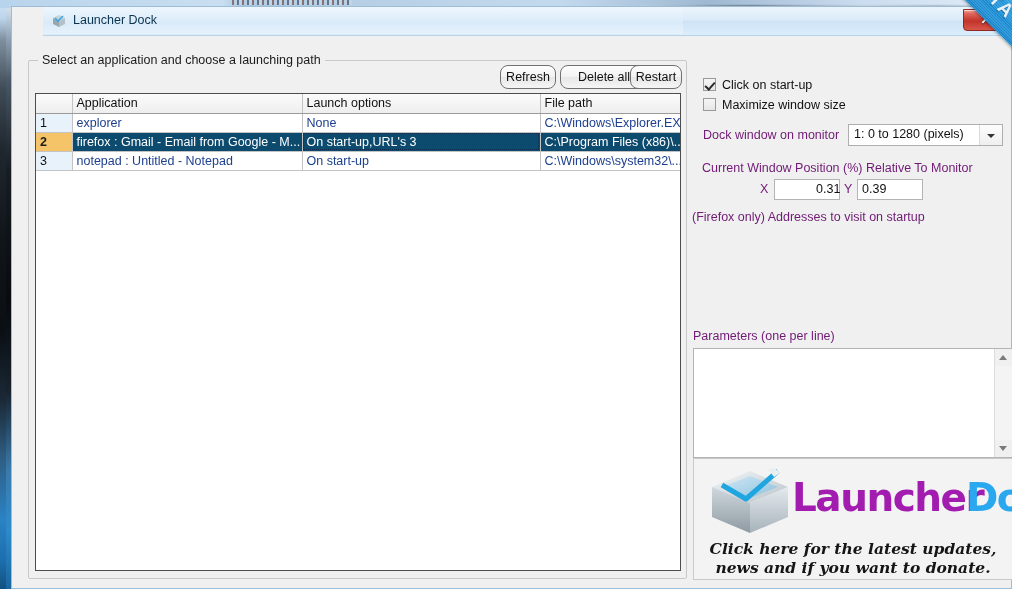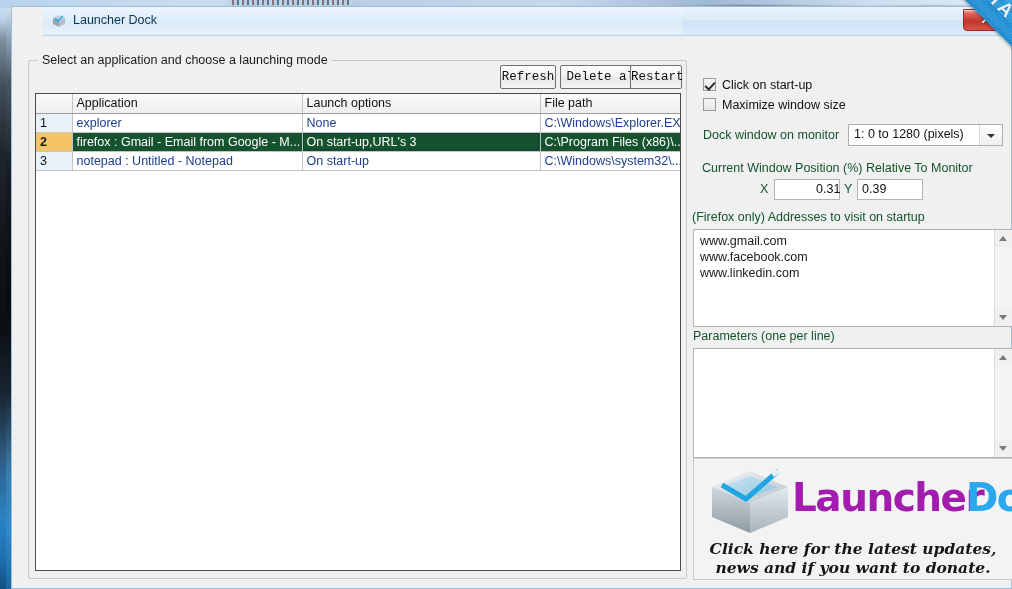--- a/index.html
+++ b/index.html
@@ -139,23 +139,23 @@
   }
 
   #gb-left  { left: 16px; top: 53px; width: 659px; height: 519px; }
   #gb-right { left: 681px; top: 53px; width: 320px; height: 152px; }
 
   
   .btn {
     position: absolute; height: 24px;
     background: linear-gradient(to bottom, #fdfdfd 0%, #f2f2f2 48%, #e7e7e7 52%, #f5f5f5 100%);
     border: 1px solid #707070;
-    border-radius: 2px;
+    border-radius: 8px;
     font-size: 12.5px; color: #111;
-    font-family: Liberation Mono, monospace;
+    font-family: Liberation Sans, sans-serif;
     line-height: 22px;
     text-align: center;
     box-sizing: border-box;
     cursor: default;
     padding: 0;
   }
   #btn-refresh { left: 488px; top: 58px; width: 56px; }
   #btn-delete  { left: 548px; top: 58px; width: 88px; }
   #btn-restart { left: 618px; top: 58px; width: 52px; }
 
@@ -194,21 +194,21 @@
   }
   td.rownum, th.rownum {
     width: 36px; text-align: center; padding: 0;
     background: #e8f2fb;
     color: #111;
     border-right: 1px solid #b6b6b6;
   }
   th.rownum { background: linear-gradient(to bottom, #fbfbfb, #eeeeee); }
   tr.sel td.rownum { background: #f5c469; color: #1d1d1d; font-weight: bold; }
   td.cell { color: #1c3f8f; }
-  tr.sel td.cell { background: #14532d; color: #ffffff; }
+  tr.sel td.cell { background: #0c4a6e; color: #ffffff; }
   tr.sel td.focus { outline: 1px dotted #102a4f; outline-offset: -2px; }
   .col-app   { width: 230px; }
   .col-opts  { width: 238px; }
   .col-path  { width: 140px; border-right: none !important; }
 
   
   .chk-row {
     position: absolute; font-size: 12.5px; color: #111; white-space: nowrap;
   }
   .chkbox {
@@ -224,21 +224,21 @@
     position: absolute; left: 3px; top: 1px;
     width: 4px; height: 8px;
     border: solid #2a2a2a;
     border-width: 0 2px 2px 0;
     transform: rotate(42deg);
   }
   #chk-startup  { left: 691px; top: 71px; }
   #chk-maximize { left: 691px; top: 91px; }
 
   .lbl {
-    position: absolute; font-size: 12.5px; color: #14532d; white-space: nowrap;
+    position: absolute; font-size: 12.5px; color: #701a75; white-space: nowrap;
   }
   #lbl-dock { left: 691px; top: 121px; }
   #lbl-winpos { left: 690px; top: 154px; }
   #lbl-x { left: 748px; top: 175px; }
   #lbl-y { left: 832px; top: 175px; }
   #lbl-addresses { left: 680px; top: 203px; }
   #lbl-params { left: 681px; top: 322px; }
 
   .combo {
     position: absolute; left: 836px; top: 117px; width: 155px; height: 22px;
@@ -352,21 +352,21 @@
       <div class="close-btn">
         <span class="close-x">✕</span>
       </div>
     </div>
 
     <div class="beta-ribbon">
       <span class="beta-text">BETA</span>
     </div>
 
     <div class="groupbox" id="gb-left">
-      <span class="group-legend">Select an application and choose a launching mode</span>
+      <span class="group-legend">Select an application and choose a launching path</span>
     </div>
 
     <button class="btn" id="btn-refresh">Refresh</button>
     <button class="btn" id="btn-delete">Delete all</button>
     <button class="btn" id="btn-restart">Restart</button>
 
     <div class="table-wrap">
       <table class="grid">
         <thead>
           <tr>
@@ -413,29 +413,20 @@
       <span class="combo-btn"></span>
     </div>
 
     <span class="lbl" id="lbl-winpos">Current Window Position (%) Relative To Monitor</span>
     <span class="lbl" id="lbl-x">X</span>
     <div class="txtbox" id="in-x">0.31</div>
     <span class="lbl" id="lbl-y">Y</span>
     <div class="txtbox" id="in-y">0.39</div>
 
     <span class="lbl" id="lbl-addresses">(Firefox only) Addresses to visit on startup</span>
-    <div class="textarea-wrap" id="ta-addresses">
-      <div class="ta-text">www.gmail.com
-www.facebook.com
-www.linkedin.com</div>
-      <div class="vscroll">
-        <div class="arw up"></div>
-        <div class="arw dn"></div>
-      </div>
-    </div>
 
     <span class="lbl" id="lbl-params">Parameters  (one per line)</span>
     <div class="textarea-wrap" id="ta-params">
       <div class="ta-text"></div>
       <div class="vscroll">
         <div class="arw up"></div>
         <div class="arw dn"></div>
       </div>
     </div>
 

